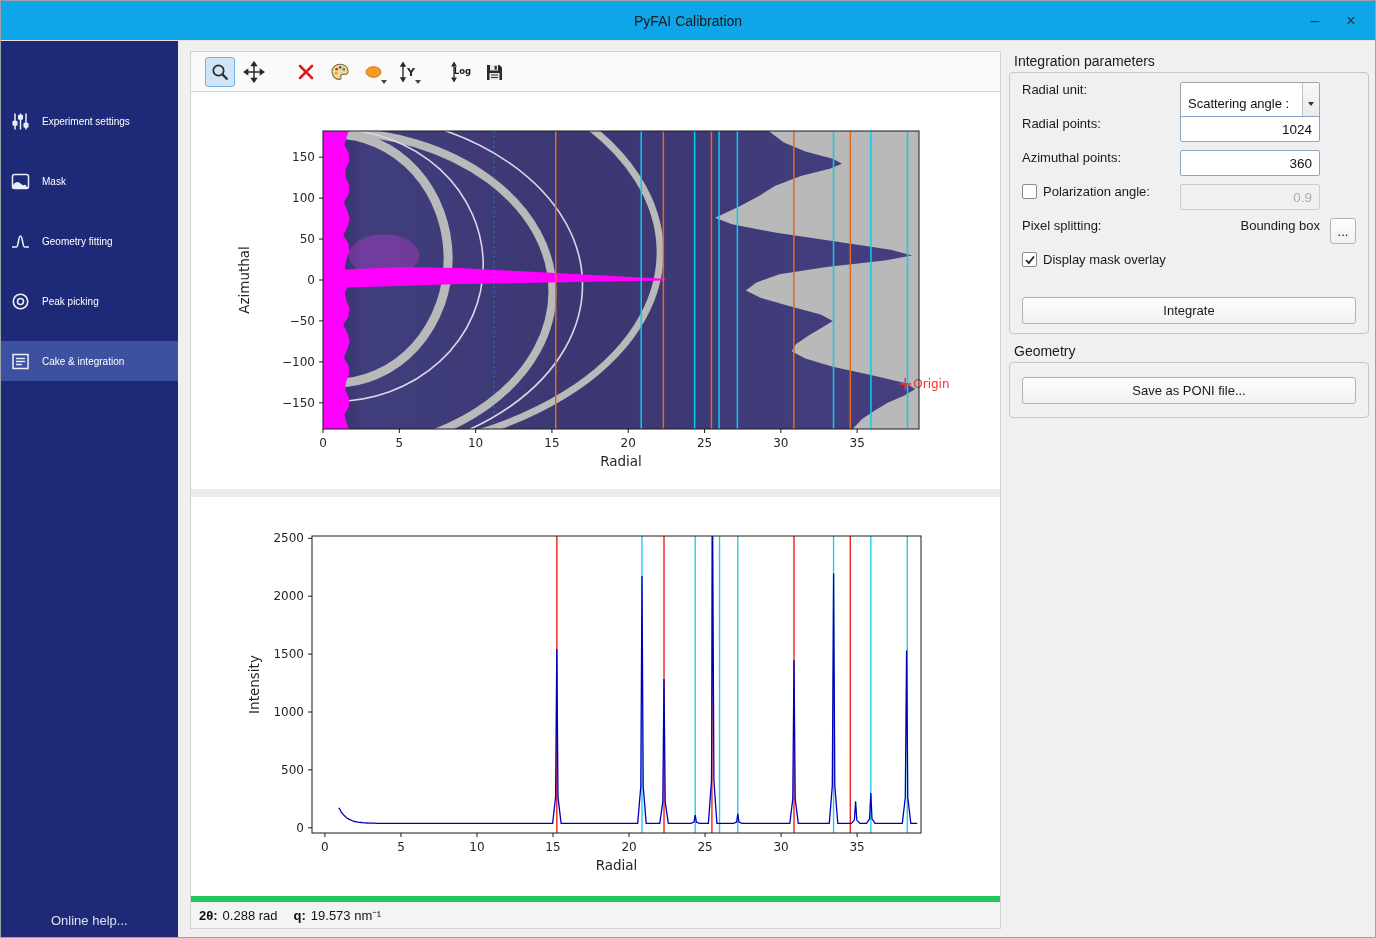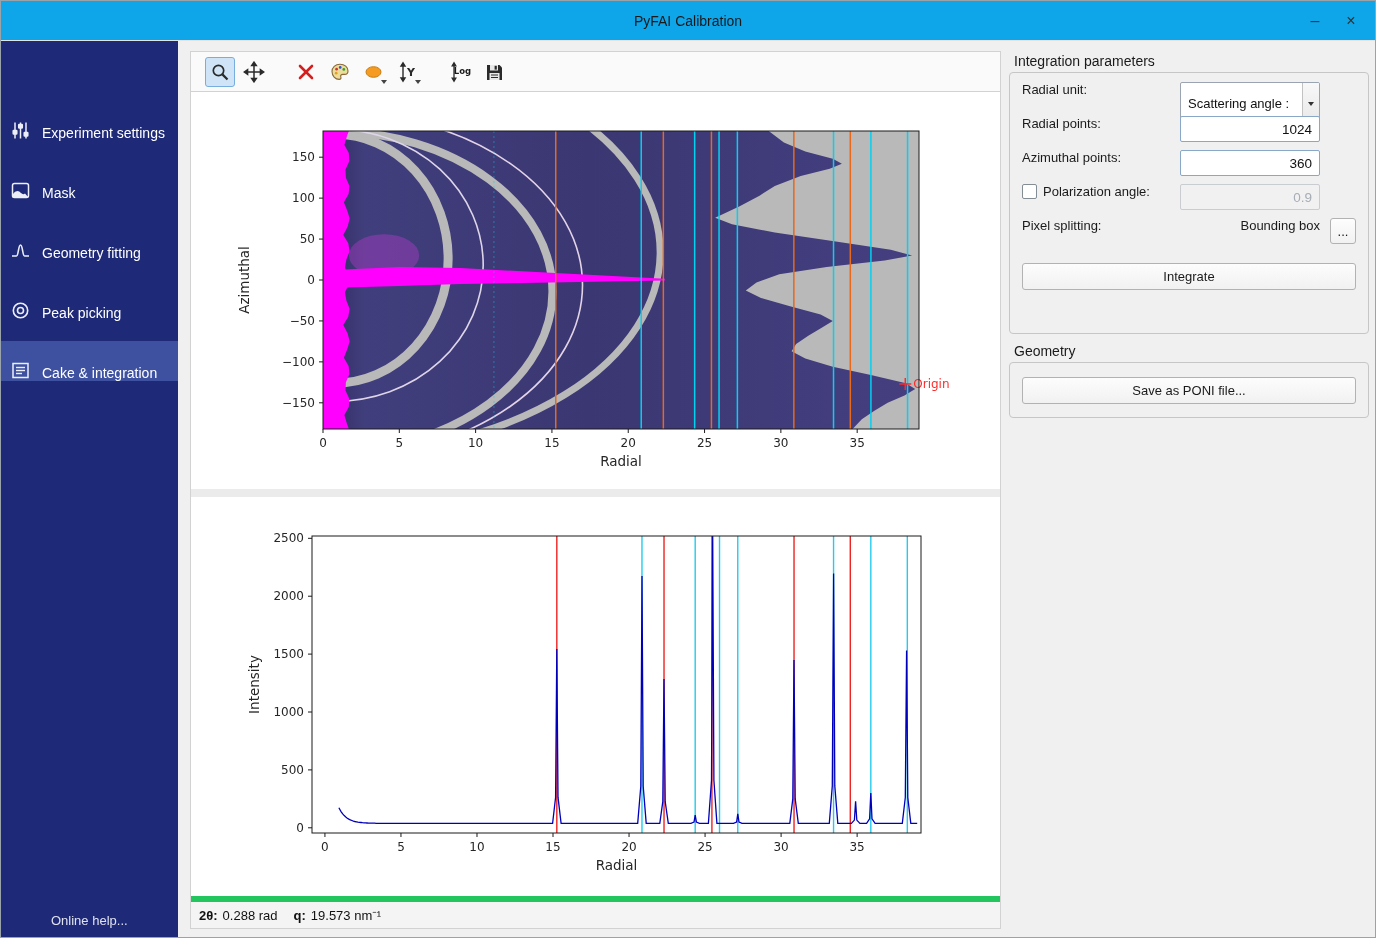--- a/index.html
+++ b/index.html
@@ -3,21 +3,21 @@
 <meta charset="utf-8">
 <style>
 *{margin:0;padding:0;box-sizing:border-box;}
 body{font-family:"Liberation Sans",sans-serif;background:#d8d8d8;}
 .window{position:relative;width:1376px;height:938px;background:#f0f0f0;border:1px solid #9aa2aa;overflow:hidden;}
 .titlebar{position:absolute;left:0;top:0;width:100%;height:40px;background:#0ea5e9;border-bottom:1px solid #e3e3e3;}
 .titlebar .title{position:absolute;left:0;right:0;top:0;height:40px;line-height:40px;text-align:center;font-size:14px;color:#1a1a1a;}
 .win-controls{position:absolute;right:6px;top:0;height:40px;display:flex;align-items:center;z-index:2;}
 .win-btn{width:36px;height:28px;display:flex;align-items:center;justify-content:center;font-size:16px;color:#333;cursor:pointer;}
 .sidebar{position:absolute;left:0;top:40px;width:177px;bottom:0;background:#1e2a78;}
-.side-item{height:40px;display:flex;align-items:flex-end;padding-left:9px;gap:11px;color:#fff;font-size:14px;cursor:pointer;margin-bottom:20px;}
+.side-item{height:40px;display:flex;align-items:center;padding-left:9px;gap:11px;color:#fff;font-size:10px;cursor:pointer;margin-bottom:20px;}
 .side-item.first{margin-top:60px;}
 .side-item.selected{background:#3e51a0;}
 .side-icon{width:21px;height:21px;flex:0 0 21px;}
 .side-icon svg{width:21px;height:21px;display:block;}
 .side-footer{position:absolute;left:50px;bottom:9px;color:#dfe2f0;font-size:13px;cursor:pointer;}
 .central{position:absolute;left:189px;top:50px;width:811px;height:878px;background:#fff;border:1px solid #d2d2d2;display:flex;flex-direction:column;}
 .toolbar{flex:0 0 40px;background:#fafafa;border-bottom:1px solid #d2d2d2;display:flex;align-items:center;padding-left:14px;gap:4px;}
 .tool-btn{width:30px;height:30px;border:1px solid transparent;border-radius:3px;display:flex;align-items:center;justify-content:center;position:relative;cursor:pointer;}
 .tool-btn.active{background:#cfe5f7;border-color:#78aede;}
 .tool-btn svg{width:22px;height:22px;display:block;}
@@ -374,20 +374,28 @@
         <label class="form-label">Polarization angle:</label>
         <span class="spacer"></span>
         <input class="qt-input" disabled="" value="0.9" style="">
       </div>
       <div class="form-row">
         <label class="form-label">Pixel splitting:</label>
         <span class="spacer"></span>
         <span class="value-text">Bounding box</span>
         <button class="qt-button btn-more">...</button>
       </div>
+      <div class="form-row">
+        <span class="checkbox">
+          <svg viewBox="0 0 12 12">
+              <path d="M2 6 L4.8 9 L10 2.5" fill="none" stroke="#222" stroke-width="1.8"></path>
+            </svg>
+        </span>
+        <label class="form-label">Display mask overlay</label>
+      </div>
       <div class="form-row row-integrate">
         <button class="qt-button btn-full">Integrate</button>
       </div>
     </div>
 
     <div class="section-title st-geometry">Geometry</div>
     <div class="groupbox gb-geometry">
       <button class="qt-button btn-full">Save as PONI file...</button>
     </div>
   </aside>

